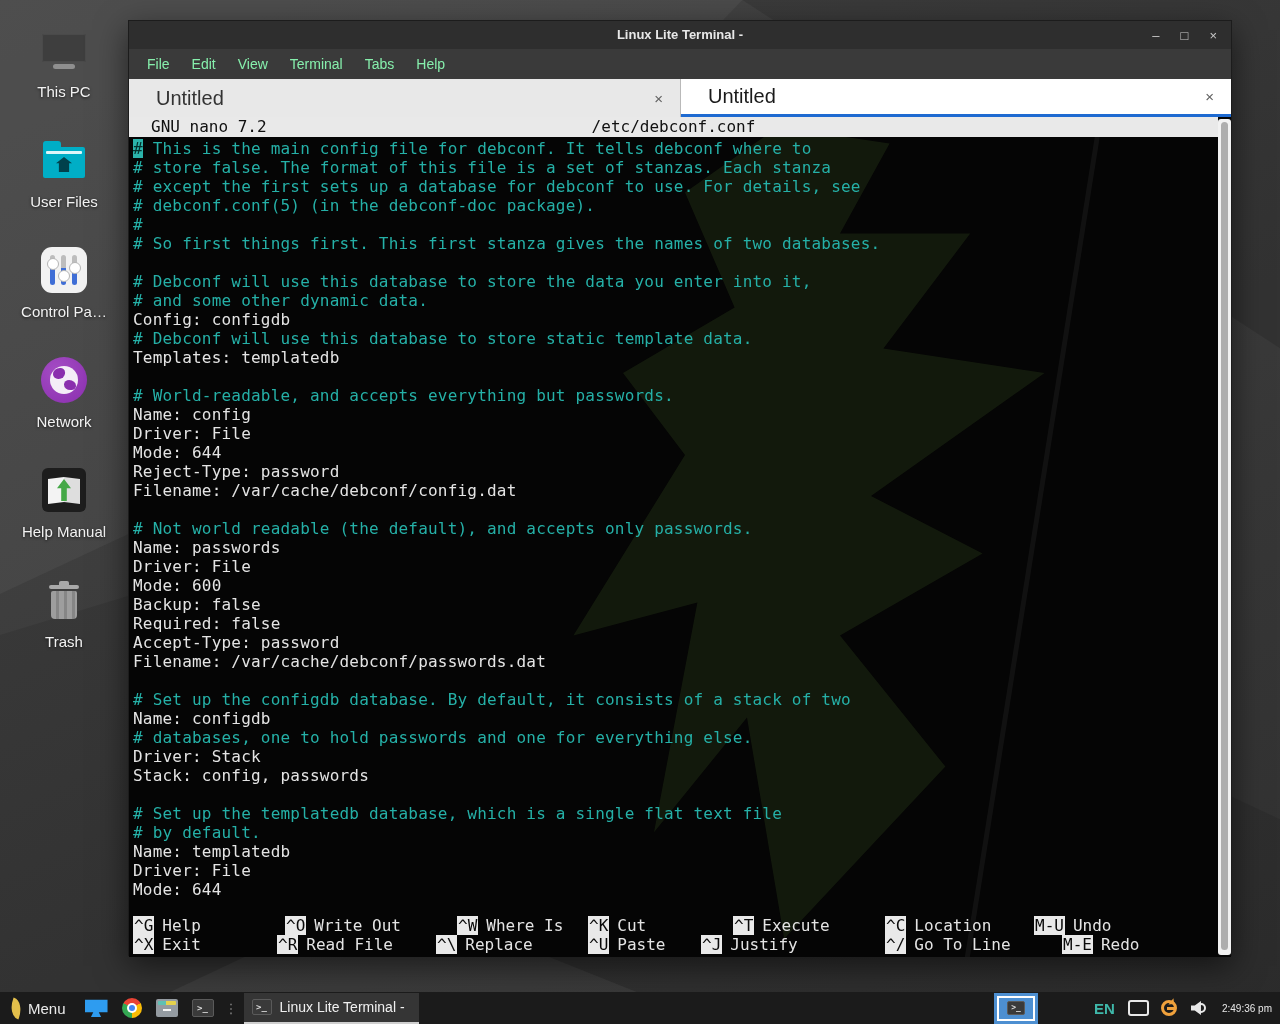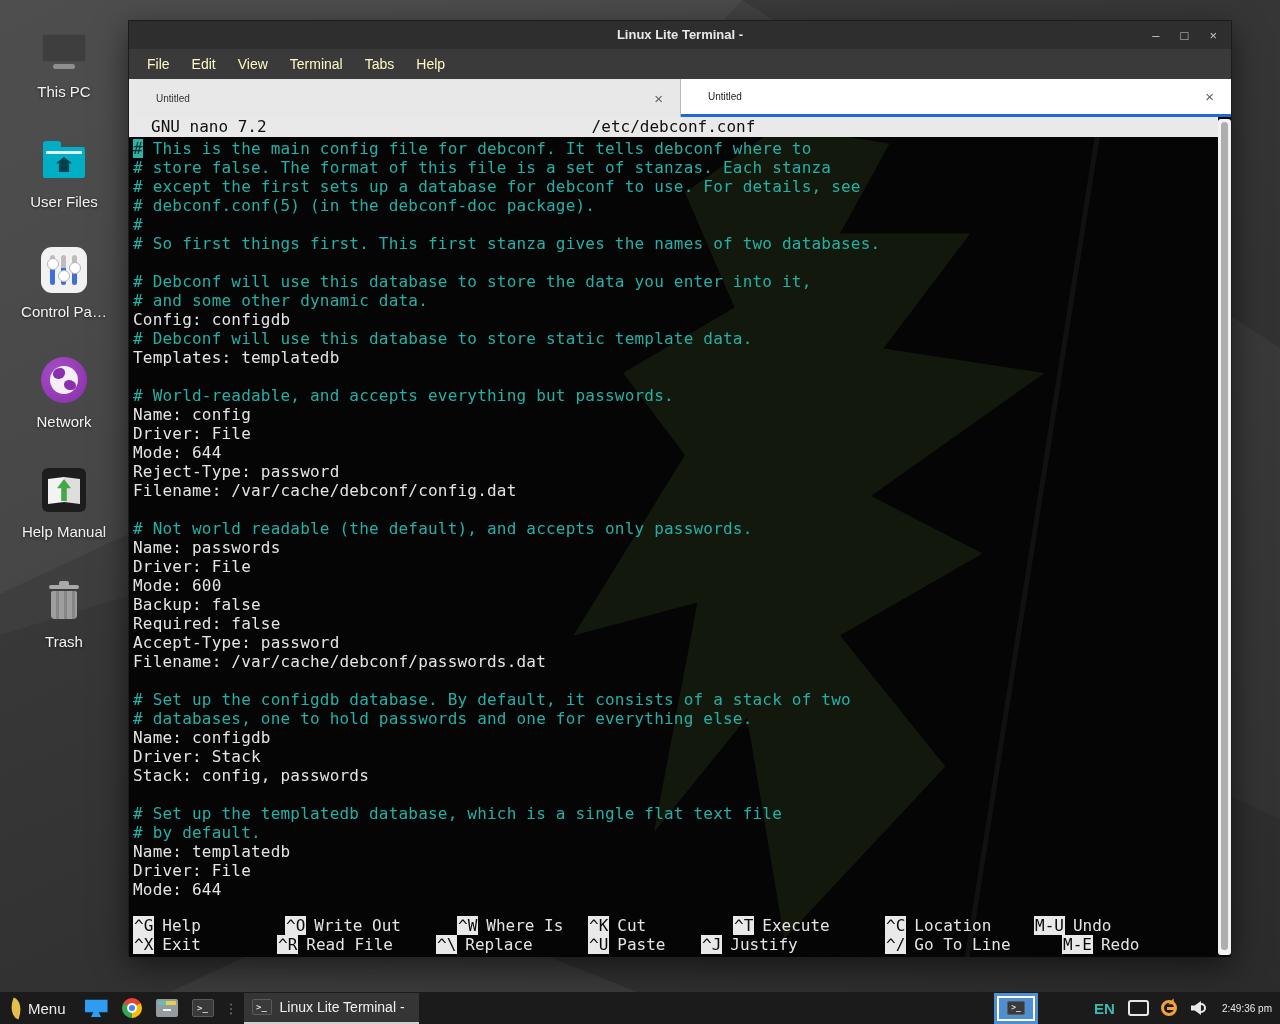--- a/index.html
+++ b/index.html
@@ -48,26 +48,26 @@
     background:repeating-linear-gradient(90deg,#9e9e9e 0 5px,#868686 5px 8px);}
   
   .window{position:absolute;left:128px;top:20px;width:1104px;height:936px;
     background:#2f2f2f;box-shadow:0 10px 30px rgba(0,0,0,.55);border:1px solid #1c1c1c;box-sizing:border-box;}
   .titlebar{position:relative;height:28px;background:#2e2e2e;}
   .title{position:absolute;left:0;right:0;top:0;height:28px;line-height:28px;text-align:center;
     font-size:13px;font-weight:bold;color:#e8e8e8;}
   .wcontrols{position:absolute;right:14px;top:0;height:28px;display:flex;align-items:center;gap:21px;color:#c9c9c9;}
   .wbtn{font-size:13px;line-height:13px;cursor:default;}
   .menubar{height:30px;background:#3a3a3a;display:flex;align-items:center;padding-left:7px;}
-  .menu-item{padding:0 11px;font-size:14px;color:#fef9c3;}
+  .menu-item{padding:0 11px;font-size:14px;color:#86efac;}
   .tabbar{height:38px;display:flex;background:#2f2f2f;}
   .tab{display:flex;align-items:center;justify-content:space-between;box-sizing:border-box;padding:0 17px 0 27px;}
   .tab.inactive{width:552px;background:#e8e8e8;border-right:1px solid #b9b9b9;}
   .tab.active{flex:1;background:#ffffff;border-bottom:3px solid #1e6ad1;}
-  .tab-label{font-size:10px;color:#333;text-align:center;}
+  .tab-label{font-size:20px;color:#333;text-align:center;}
   .tab.active .tab-label{color:#1a1a1a;}
   .tab-close{font-size:15px;color:#606060;}
   
   .terminal{position:relative;height:840px;background:#060606;}
   .nano-header{position:relative;height:20px;margin-right:13px;background:#e9e9e9;color:#101010;
     font:16px/20px "DejaVu Sans Mono",monospace;}
   .nano-ver{position:absolute;left:22px;top:0;}
   .nano-path{position:absolute;left:50%;transform:translateX(-50%);top:0;}
   .term-body{position:relative;height:820px;margin-right:13px;overflow:hidden;background:#050505;}
   .watermark{position:absolute;left:370px;top:-10px;width:620px;height:820px;background:rgba(70,104,38,.20);
@@ -251,22 +251,22 @@
           <div class="tline comment"># Not world readable (the default), and accepts only passwords.</div>
           <div class="tline plain">Name: passwords</div>
           <div class="tline plain">Driver: File</div>
           <div class="tline plain">Mode: 600</div>
           <div class="tline plain">Backup: false</div>
           <div class="tline plain">Required: false</div>
           <div class="tline plain">Accept-Type: password</div>
           <div class="tline plain">Filename: /var/cache/debconf/passwords.dat</div>
           <div class="tline blank">&nbsp;</div>
           <div class="tline comment"># Set up the configdb database. By default, it consists of a stack of two</div>
+          <div class="tline plain">Name: configdb</div>
           <div class="tline comment"># databases, one to hold passwords and one for everything else.</div>
-          <div class="tline plain">Name: configdb</div>
           <div class="tline plain">Driver: Stack</div>
           <div class="tline plain">Stack: config, passwords</div>
           <div class="tline blank">&nbsp;</div>
           <div class="tline comment"># Set up the templatedb database, which is a single flat text file</div>
           <div class="tline comment"># by default.</div>
           <div class="tline plain">Name: templatedb</div>
           <div class="tline plain">Driver: File</div>
           <div class="tline plain">Mode: 644</div>
         </div>
       <div class="sc-row row1">

